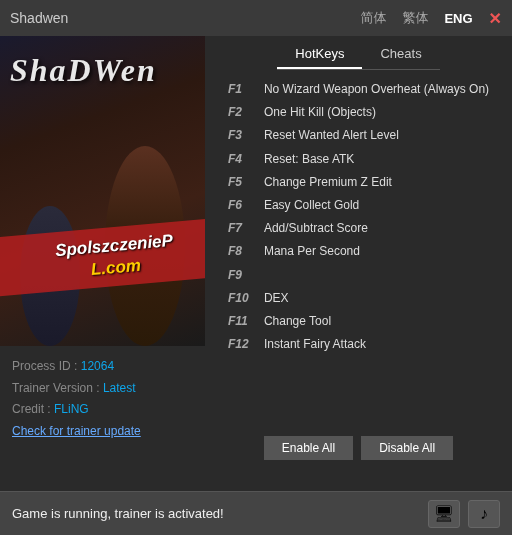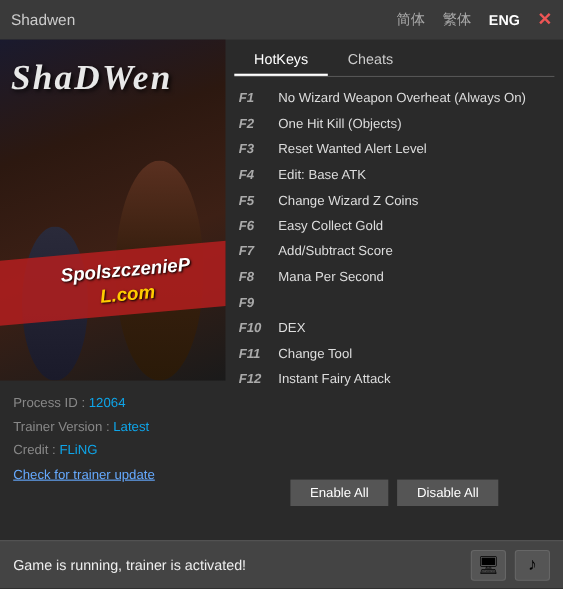--- a/index.html
+++ b/index.html
@@ -113,20 +113,21 @@
       cursor: pointer;
       font-size: 12px;
     }
 
     
     #right-panel {
       flex: 1;
       display: flex;
       flex-direction: column;
       padding: 0 8px;
+      align-items: center;
     }
 
     
     #tabs {
       display: flex;
       gap: 0;
       border-bottom: 1px solid #555;
       margin-bottom: 8px;
       padding-top: 4px;
     }
@@ -300,25 +301,25 @@
         <div class="hotkey-item">
           <span class="hotkey-key">F2</span>
           <span class="hotkey-desc">One Hit Kill (Objects)</span>
         </div>
         <div class="hotkey-item">
           <span class="hotkey-key">F3</span>
           <span class="hotkey-desc">Reset Wanted Alert Level</span>
         </div>
         <div class="hotkey-item">
           <span class="hotkey-key">F4</span>
-          <span class="hotkey-desc">Edit: Base ATK</span>
+          <span class="hotkey-desc">Reset: Base ATK</span>
         </div>
         <div class="hotkey-item">
           <span class="hotkey-key">F5</span>
-          <span class="hotkey-desc">Change Wizard Z Coins</span>
+          <span class="hotkey-desc">Change Premium Z Edit</span>
         </div>
         <div class="hotkey-item">
           <span class="hotkey-key">F6</span>
           <span class="hotkey-desc">Easy Collect Gold</span>
         </div>
         <div class="hotkey-item">
           <span class="hotkey-key">F7</span>
           <span class="hotkey-desc">Add/Subtract Score</span>
         </div>
         <div class="hotkey-item">

